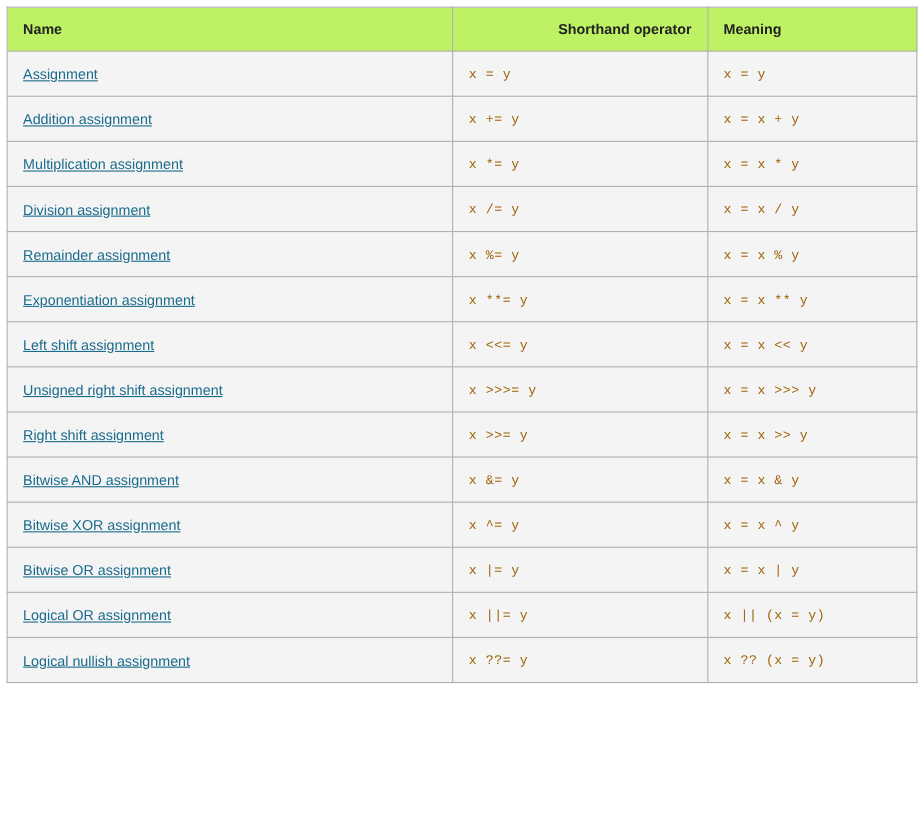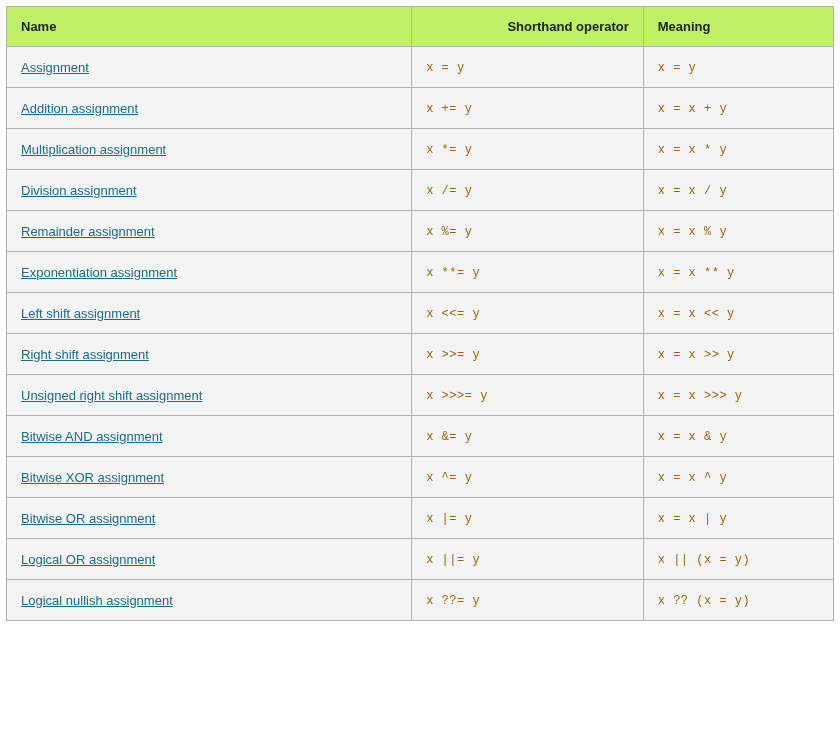--- a/index.html
+++ b/index.html
@@ -87,28 +87,28 @@
         <td><a href="#" class="op-link">Exponentiation assignment</a></td>
         <td><code>x **= y</code></td>
         <td><code>x = x ** y</code></td>
       </tr>
       <tr>
         <td><a href="#" class="op-link">Left shift assignment</a></td>
         <td><code>x &lt;&lt;= y</code></td>
         <td><code>x = x &lt;&lt; y</code></td>
       </tr>
       <tr>
+        <td><a href="#" class="op-link">Unsigned right shift assignment</a></td>
+        <td><code>x &gt;&gt;&gt;= y</code></td>
+        <td><code>x = x &gt;&gt;&gt; y</code></td>
+      </tr>
+      <tr>
         <td><a href="#" class="op-link">Right shift assignment</a></td>
         <td><code>x &gt;&gt;= y</code></td>
         <td><code>x = x &gt;&gt; y</code></td>
-      </tr>
-      <tr>
-        <td><a href="#" class="op-link">Unsigned right shift assignment</a></td>
-        <td><code>x &gt;&gt;&gt;= y</code></td>
-        <td><code>x = x &gt;&gt;&gt; y</code></td>
       </tr>
       <tr>
         <td><a href="#" class="op-link">Bitwise AND assignment</a></td>
         <td><code>x &amp;= y</code></td>
         <td><code>x = x &amp; y</code></td>
       </tr>
       <tr>
         <td><a href="#" class="op-link">Bitwise XOR assignment</a></td>
         <td><code>x ^= y</code></td>
         <td><code>x = x ^ y</code></td>

